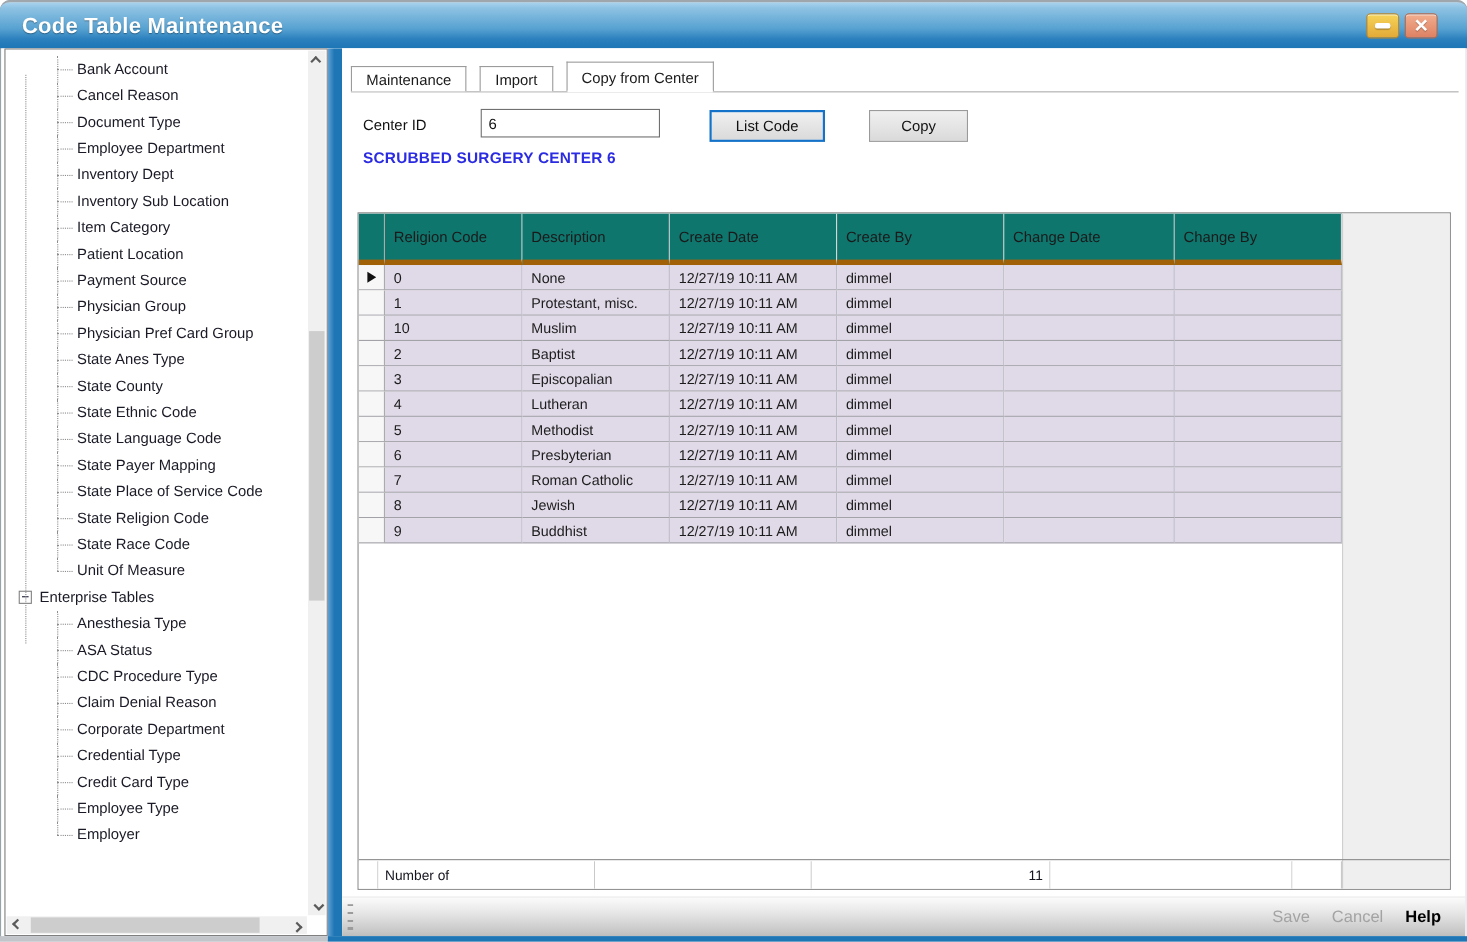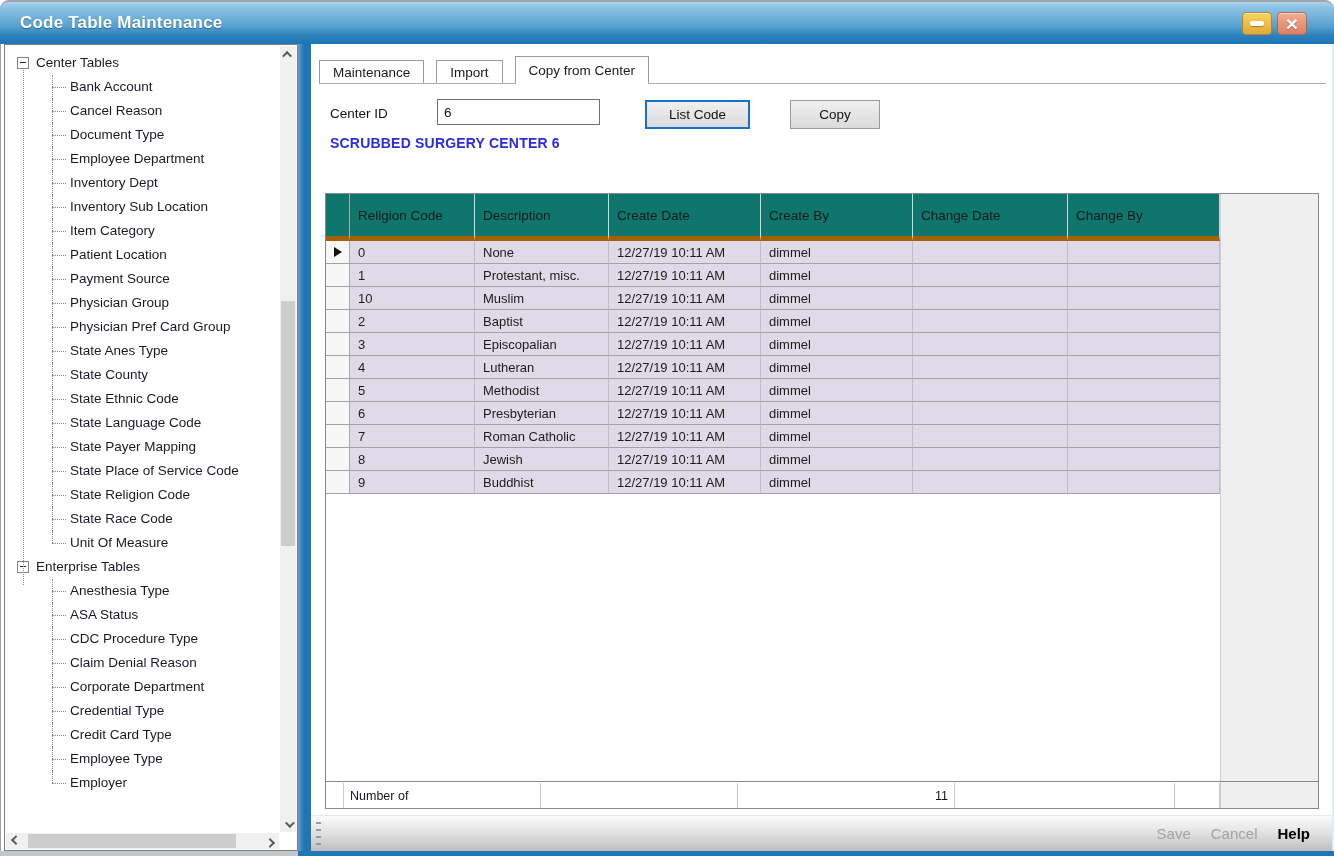--- a/index.html
+++ b/index.html
@@ -6,21 +6,21 @@
   html,body { width:1334px; height:856px; overflow:hidden;
               font-family:"Liberation Sans", sans-serif; background:#FFFFFF; }
   .window { position:absolute; inset:0; background:#FFF; border-radius:10px 10px 0 0;
             box-shadow: inset 0 0 0 1px #98A2AA; }
 
   
   .titlebar { position:absolute; left:0; top:0; right:0; height:44px;
     border-radius:9px 9px 0 0;
     background:linear-gradient(#ABD3ED 0%, #8FC3E3 12%, #56A1D1 58%, #2B80BD 80%, var(--accent) 100%);
     border-top:2px solid #9FA6AC; }
-  .title-text { position:absolute; left:20px; top:11px; font-size:17px; font-weight:bold;
+  .title-text { position:absolute; left:20px; top:11px; font-size:20px; font-weight:bold;
     color:#FFF; text-shadow:0 1px 1px rgba(0,0,0,.35); letter-spacing:.2px; }
   .winbtn { position:absolute; top:10px; width:30px; height:23px; border-radius:4px;
     display:flex; align-items:center; justify-content:center; cursor:pointer; }
   .btn-min { right:62px; background:linear-gradient(#F6D45A,#E2A937);
     border:1px solid #B8872C; box-shadow: inset 0 1px 0 rgba(255,255,255,.6); }
   .btn-min .bar { width:14px; height:5px; background:#FFF; border-radius:2px;
     box-shadow:0 1px 1px rgba(0,0,0,.3); }
   .btn-close { right:27px; background:linear-gradient(#F2AE8E,#DD8163);
     border:1px solid #B26A4E; box-shadow: inset 0 1px 0 rgba(255,255,255,.55);
     color:#FFF; font-size:21px; font-weight:bold; line-height:20px;
@@ -136,21 +136,20 @@
     <div class="winbtn btn-min">
       <span class="bar"></span>
     </div>
     <div class="winbtn btn-close">
       <span>×</span>
     </div>
   </div>
 
   <div class="sidebar">
     <div class="tree-area">
-        <div class="tree-row tree-root"><div class="expand-box"></div>Center Tables</div>
         <div class="tree-row tree-child">Bank Account</div>
         <div class="tree-row tree-child">Cancel Reason</div>
         <div class="tree-row tree-child">Document Type</div>
         <div class="tree-row tree-child">Employee Department</div>
         <div class="tree-row tree-child">Inventory Dept</div>
         <div class="tree-row tree-child">Inventory Sub Location</div>
         <div class="tree-row tree-child">Item Category</div>
         <div class="tree-row tree-child">Patient Location</div>
         <div class="tree-row tree-child">Payment Source</div>
         <div class="tree-row tree-child">Physician Group</div>

